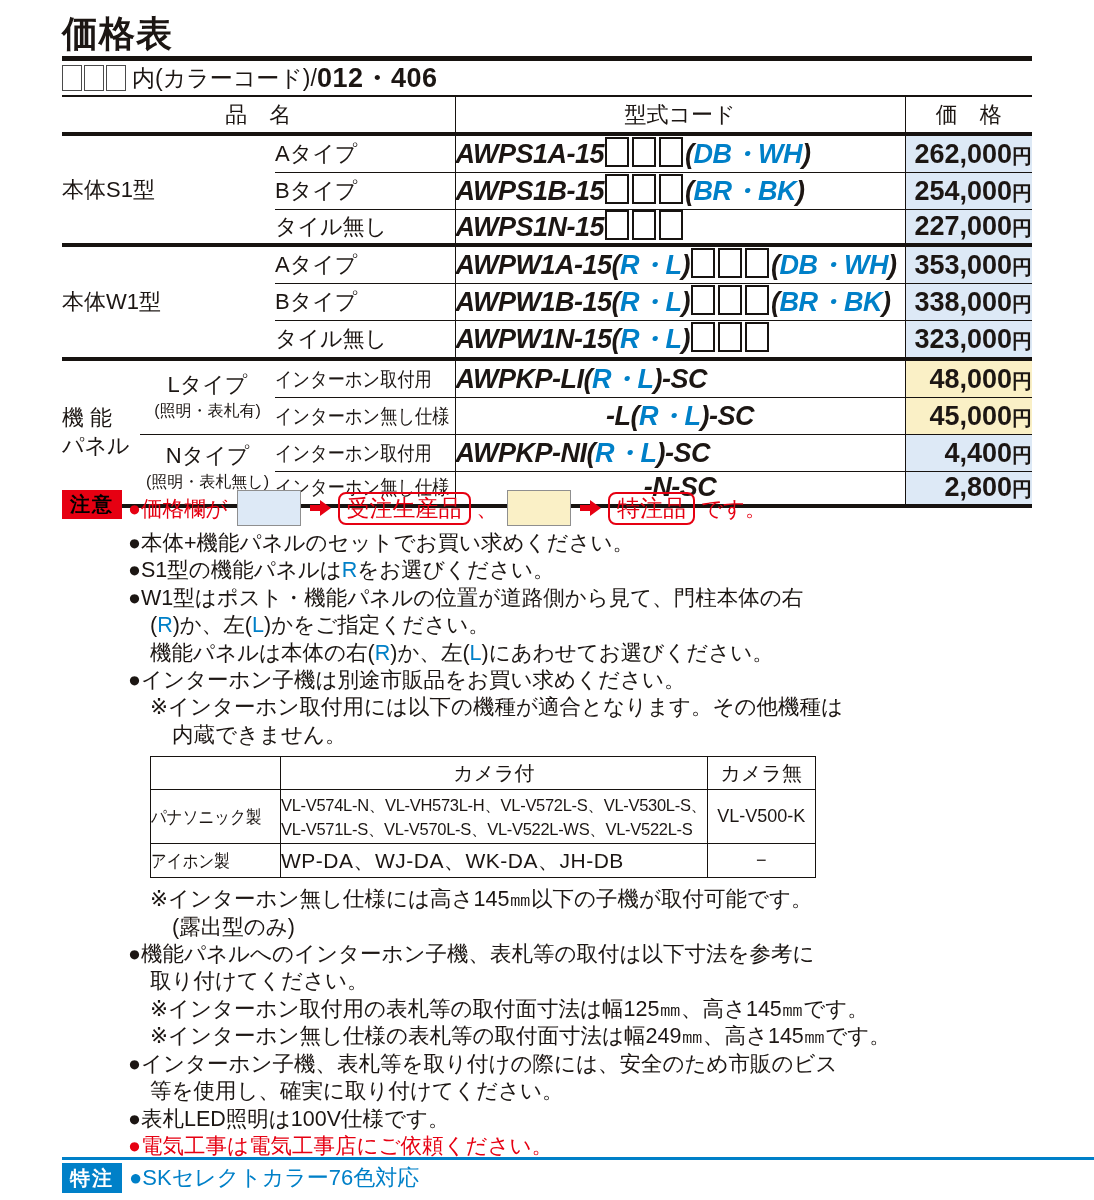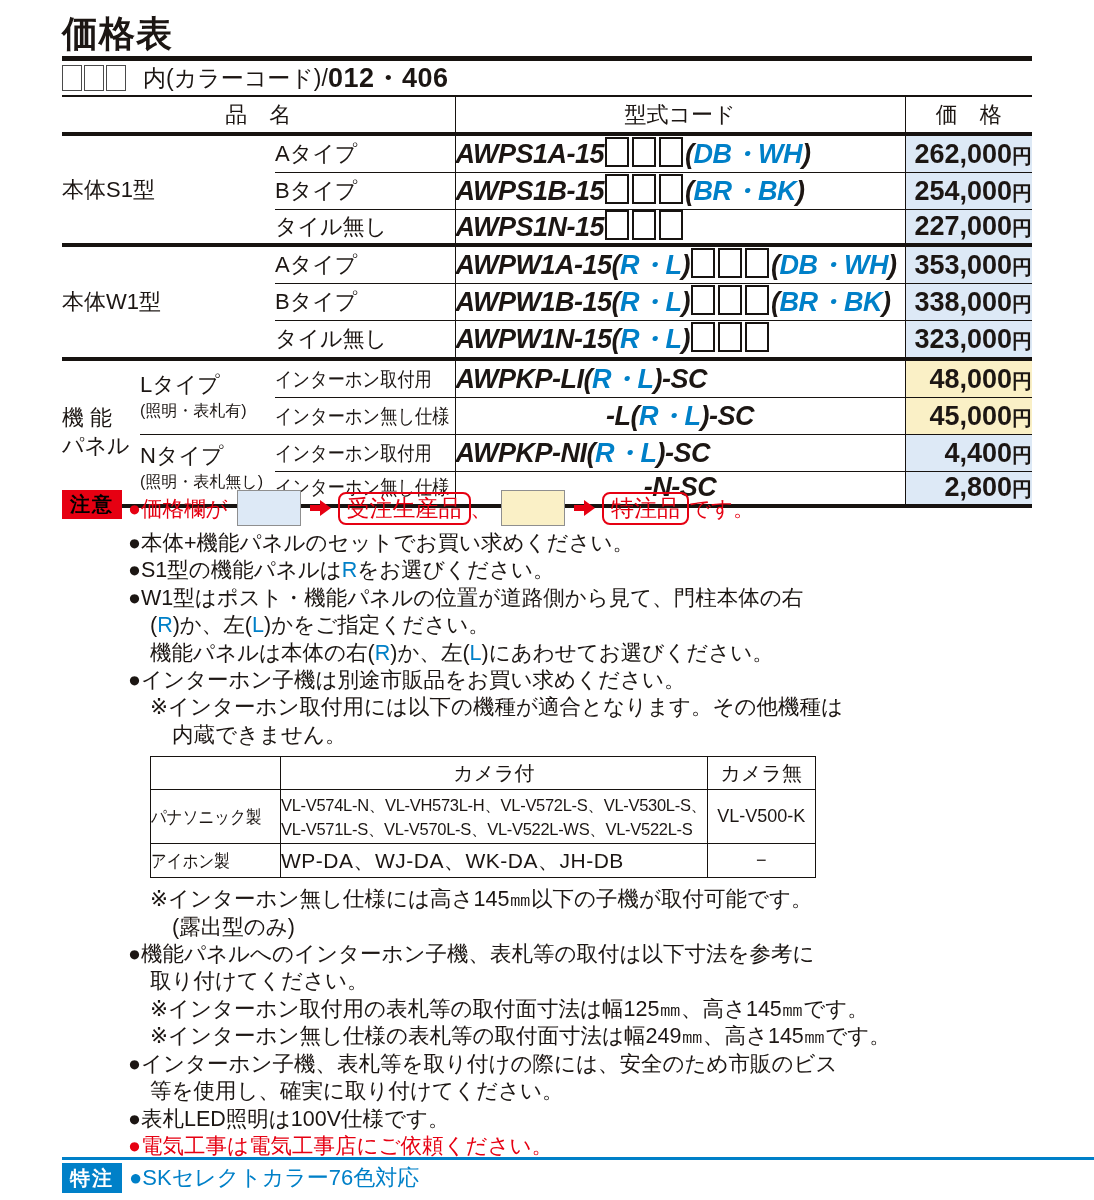--- a/index.html
+++ b/index.html
@@ -8,37 +8,37 @@
     font-family:"Liberation Sans","DejaVu Sans",sans-serif;
     color:#1c1613;-webkit-font-smoothing:antialiased;
   }
   .page{position:relative;width:1094px;height:1200px;padding-left:28px;}
 
   
   .title{position:absolute;left:62px;top:10px;font-size:36px;font-weight:bold;letter-spacing:1px;}
   .rule-title{position:absolute;left:62px;top:56px;width:970px;height:4.5px;background:#171310;}
   .subtitle{position:absolute;left:62px;top:63px;height:30px;display:flex;align-items:center;font-size:23px;}
   .ph-box{display:inline-block;width:18px;height:24px;border:1.5px solid #4a4a4a;background:#fff;margin-right:2px;}
-  .subtitle .lbl{margin-left:15px;}
+  .subtitle .lbl{margin-left:4px;}
   .subtitle .val{font-weight:bold;font-size:27px;letter-spacing:0.5px;}
 
   
   .ptable{position:absolute;left:62px;top:95px;}
   table.price{border-collapse:collapse;table-layout:fixed;width:970px;
     border-top:2.5px solid #171310;border-bottom:4.5px solid #171310;}
   table.price th,table.price td{padding:0;vertical-align:middle;overflow:hidden;}
   table.price thead th{height:35px;font-weight:normal;font-size:22px;text-align:center;
     border-bottom:4.5px solid #171310;}
   table.price tbody tr{height:34px;}
   tr.gstart td{border-top:4.5px solid #171310;}
   tr.sub td{border-top:1.5px solid #171310;}
   td.vline,th.vline{border-left:1.5px solid #171310;}
   td.gname{font-size:22px;padding-left:4px;line-height:28px;}
   td.tname{font-size:22px;padding-left:52px;white-space:nowrap;}
-  td.ltname{font-size:22px;padding-left:6px;line-height:24px;white-space:nowrap;}
+  td.ltname{font-size:22px;padding-left:6px;line-height:24px;white-space:nowrap;text-align:center;}
   td.ltname .sm{font-size:16px;}
   td.mount{font-size:20px;padding-left:4px;white-space:nowrap;}
   .cnd{display:inline-block;transform:scaleX(0.86);transform-origin:0 50%;white-space:nowrap;}
   td.codec{font-size:27px;font-weight:bold;padding-left:10px;white-space:nowrap;letter-spacing:-0.5px;font-style:italic;}
   td.codec.ctr{text-align:center;padding-left:0;}
   td.pricec{font-size:27px;font-weight:bold;text-align:right;padding-right:8px;white-space:nowrap;}
   td.pricec .yen{font-size:20px;font-weight:bold;}
   td.bg-blue{background:#dde9f6;}
   td.bg-yellow{background:#faf0c6;}
   .cbox{display:inline-block;width:20px;height:26px;border:2px solid #171310;background:#fff;
@@ -52,21 +52,21 @@
   .notes{position:absolute;left:62px;top:486px;width:1012px;font-size:21.5px;}
   .legend{height:44px;display:flex;align-items:center;margin-left:66px;color:#e60012;white-space:nowrap;}
   .swatch{display:inline-block;width:62px;height:34px;border:1px solid #8f8f8f;margin:0 9px;}
   .sw-blue{background:#dde9f6;}
   .sw-yellow{background:#faf0c6;}
   .arw{display:inline-block;position:relative;width:21px;height:16px;margin-right:7px;}
   .arw::before{content:"";position:absolute;left:0;top:5px;width:10px;height:6px;background:#e60012;}
   .arw::after{content:"";position:absolute;left:10px;top:0;width:0;height:0;
     border-left:11px solid #e60012;border-top:8px solid transparent;border-bottom:8px solid transparent;}
   .rbox{display:inline-block;border:2.5px solid #e60012;border-radius:8px;color:#e60012;
-    font-size:23px;line-height:29px;padding:0 7px;margin-right:0;}
+    font-size:23px;line-height:29px;padding:0 7px;margin-right:6px;}
   .nline{line-height:27.4px;min-height:27.4px;white-space:nowrap;}
   .nline.red{color:#e60012;}
   .t-b{padding-left:66px;}
   .t-c{padding-left:88px;}
   .t-n{padding-left:88px;}
   .t-m{padding-left:110px;}
 
   
   .cam-wrap{margin:7px 0 8px 88px;}
   table.cam{border-collapse:collapse;table-layout:fixed;}

